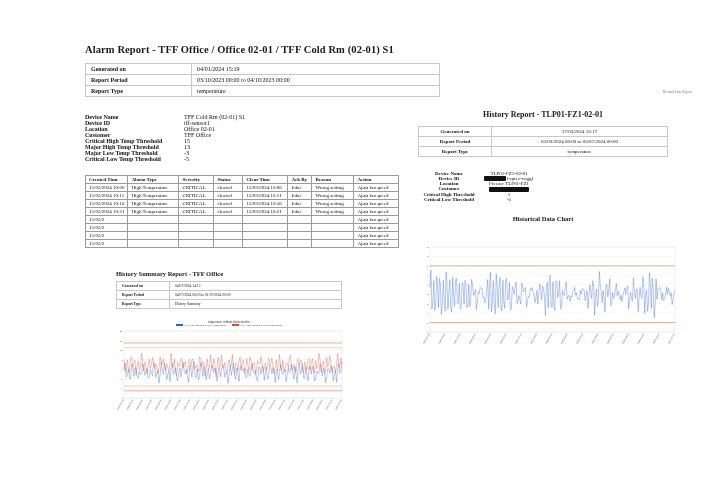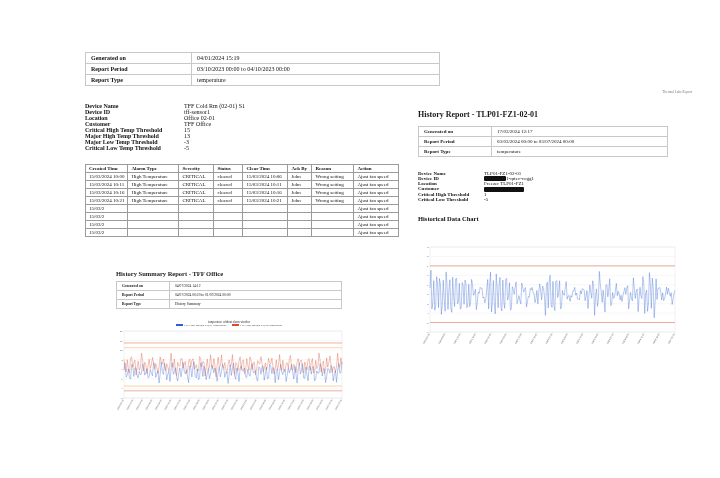--- a/index.html
+++ b/index.html
@@ -66,21 +66,21 @@
   #alarm-table th:nth-child(1),#alarm-table td:nth-child(1){width:34px;}
   #alarm-table th:nth-child(2),#alarm-table td:nth-child(2){width:44px;}
   #alarm-table th:nth-child(3),#alarm-table td:nth-child(3){width:28px;}
   #alarm-table th:nth-child(4),#alarm-table td:nth-child(4){width:22px;}
   #alarm-table th:nth-child(5),#alarm-table td:nth-child(5){width:38px;}
   #alarm-table th:nth-child(6),#alarm-table td:nth-child(6){width:17px;}
   #alarm-table th:nth-child(7),#alarm-table td:nth-child(7){width:35px;}
   #alarm-table th:nth-child(8),#alarm-table td:nth-child(8){width:38px;}
 
   
-  #history-report{left:418px;top:110px;}
+  #history-report{left:418px;top:110px;text-align:center;}
   #history-title{font-size:8px;}
   #history-meta{margin-top:7px;font-size:5px;width:250px;}
   #history-meta td.k{width:62px;}
   #history-device{margin-top:14px;font-size:5px;}
   #history-device td.k{width:62px;}
   #history-chart-title{margin-top:13px;font-size:6.5px;font-weight:bold;}
 
   
   #summary-report{
     left:113px;top:268px;
@@ -116,20 +116,21 @@
   .tick-lab{font-size:2.2px;fill:#555;font-family:"Liberation Sans",sans-serif;}
 </style>
 </head>
 <body>
 
 <div class="page">
 
   <div id="corner-note">Thermal Labs Report</div>
 
   <div class="rep" id="alarm-report">
+    <div class="rep-title" id="alarm-title">Alarm Report - TFF Office / Office 02-01 / TFF Cold Rm (02-01) S1</div>
 
     <table class="meta" id="alarm-meta">
       <tbody>
           <tr>
         <td class="k">Generated on</td>
         <td class="v">04/01/2024 15:19</td>
       </tr>
       <tr>
         <td class="k">Report Period</td>
         <td class="v">03/10/2023 00:00 to 04/10/2023 00:00</td>

